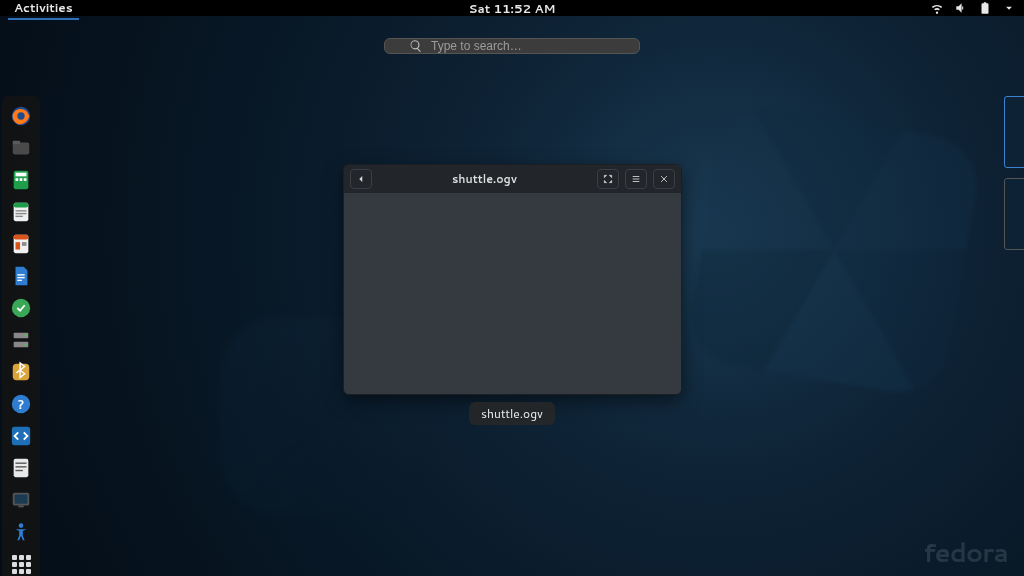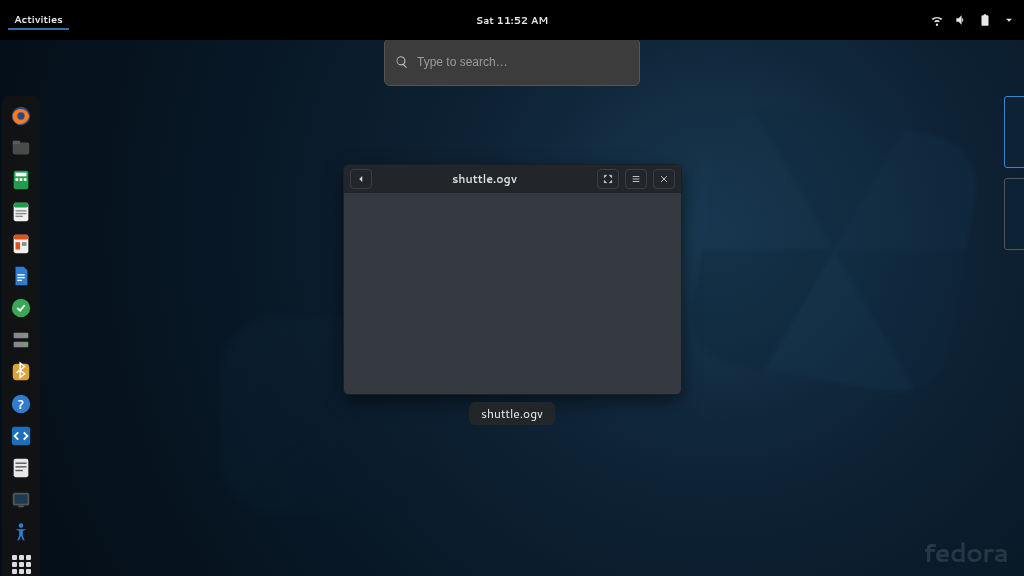--- a/index.html
+++ b/index.html
@@ -8,29 +8,29 @@
     background: radial-gradient(circle at 70% 40%, #1a3a52 0%, #0e2336 30%, #081826 60%, #040d16 100%);
     position: relative;
     color: #e8e8e8;
   }
   
   .wall-shape { position:absolute; pointer-events:none; }
   .ws1 { right: 60px; top: 120px; width: 260px; height: 260px; background: conic-gradient(from 20deg, #15324a 0 60deg, #0f2a40 60deg 120deg, #163750 120deg 180deg, #0d2538 180deg 240deg, #15324a 240deg 300deg, #0f2a40 300deg 360deg); opacity:.35; filter: blur(2px); border-radius: 20%; transform: rotate(10deg); }
   .ws2 { left: 220px; bottom: 60px; width: 200px; height: 200px; background: linear-gradient(135deg, #0f2a40, transparent); opacity:.3; border-radius: 30%; filter: blur(4px); }
 
   
-  .topbar { position:absolute; top:0; left:0; right:0; height:40px; background:#000; display:flex; align-items:center; justify-content:space-between; font-size:10px; padding:0 8px; z-index:50; }
+  .topbar { position:absolute; top:0; left:0; right:0; height:16px; background:#000; display:flex; align-items:center; justify-content:space-between; font-size:12px; padding:0 8px; z-index:50; }
   .topbar .activities { font-weight:700; padding:2px 6px; border-bottom:2px solid #2f6fb8; cursor:pointer; }
   .topbar .clock { position:absolute; left:50%; transform:translateX(-50%); font-weight:600; cursor:pointer;text-align:right; }
   .topbar .tray { display:flex; align-items:center; gap:10px; }
   .tray-icon { width:14px; height:14px; display:flex; align-items:center; justify-content:center; cursor:pointer; }
   .tray svg { width:14px; height:14px; fill:#e8e8e8; }
 
   
-  .search { position:absolute; top:38px; left:50%; transform:translateX(-50%); width:256px; height:48px; background:#3c3c3c; border:1px solid #555; border-radius:6px; display:flex; align-items:center; padding:0 10px; gap:8px; z-index:40; }
+  .search { position:absolute; top:38px; left:50%; transform:translateX(-50%); width:256px; height:16px; background:#3c3c3c; border:1px solid #555; border-radius:6px; display:flex; align-items:center; padding:0 24px; gap:8px; z-index:40; }
   .search svg { width:14px; height:14px; fill:#bfbfbf; }
   .search input { flex:1; background:transparent; border:none; outline:none; color:#e8e8e8; font-size:12px; }
   .search input::placeholder { color:#9b9b9b; }
 
   
   .dash { position:absolute; left:2px; top:96px; width:38px; background:rgba(20,20,20,.82); border-radius:6px; padding:8px 4px; display:flex; flex-direction:column; align-items:center; gap:8px; z-index:40; }
   .dash-item { width:24px; height:24px; border-radius:4px; display:flex; align-items:center; justify-content:center; cursor:pointer; }
   .dash-item svg { width:22px; height:22px; }
   .show-apps { width:24px; height:24px; display:grid; grid-template-columns:repeat(3,5px); grid-template-rows:repeat(3,5px); gap:2px; place-content:center; cursor:pointer; }
   .show-apps span { background:#ddd; border-radius:1px; }

